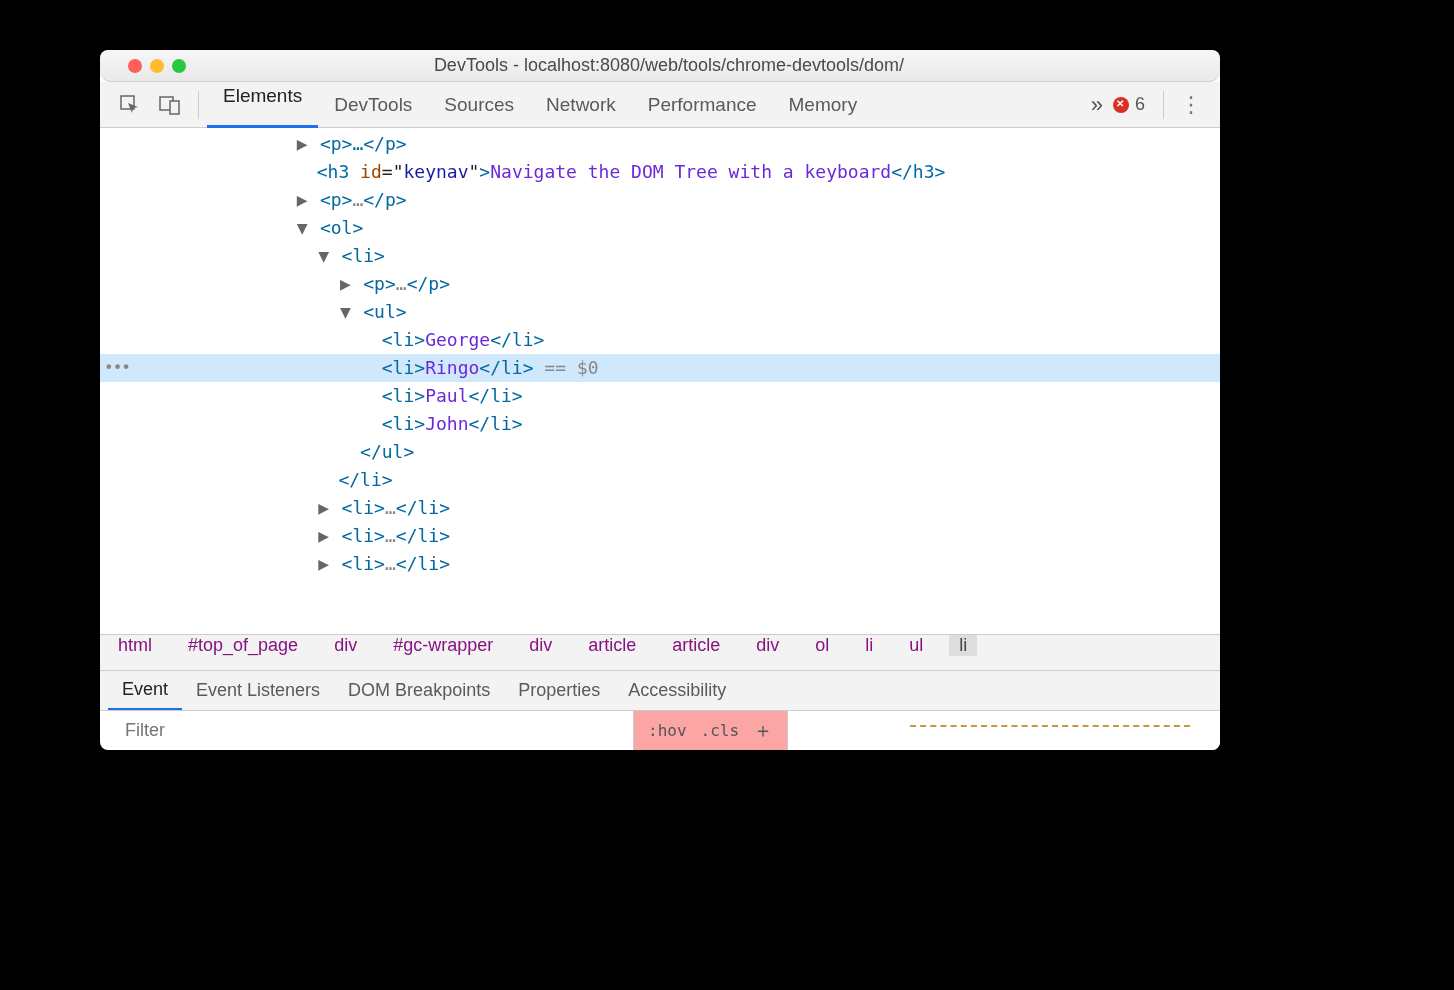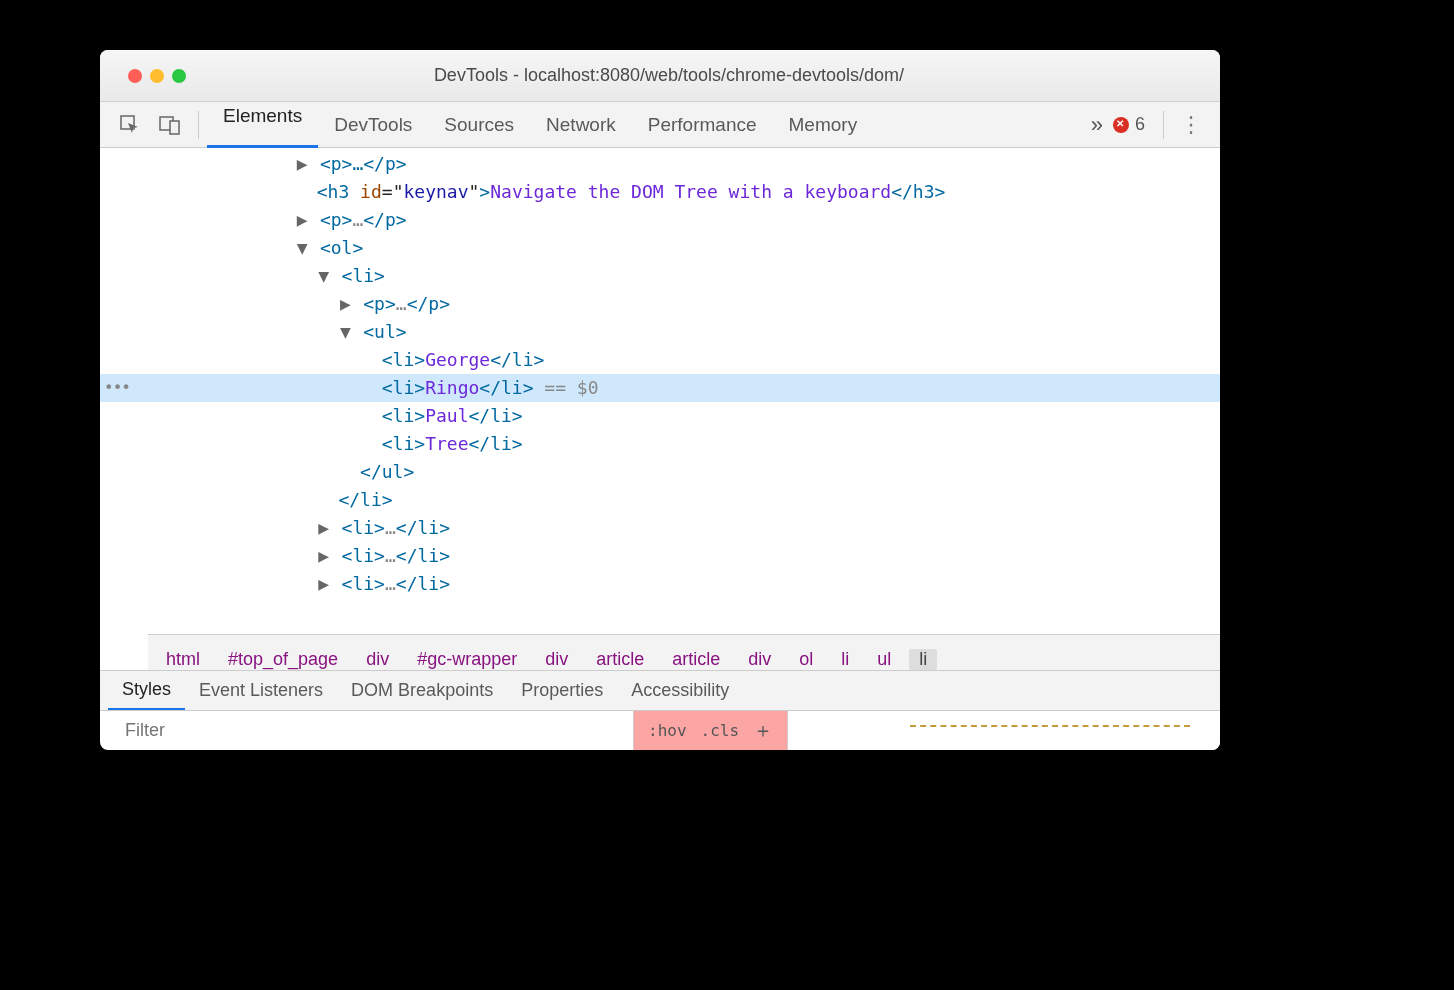--- a/index.html
+++ b/index.html
@@ -17,27 +17,28 @@
     width: 1120px;
     height: 700px;
     background: #fff;
     border-radius: 8px;
     box-shadow: 0 20px 60px rgba(0,0,0,0.6);
     overflow: hidden;
     display: flex;
     flex-direction: column;
   }
   .titlebar {
-    height: 52px;
+    height: 32px;
     background: linear-gradient(#f6f6f6,#e9e9e9);
     border-bottom: 1px solid #d0d0d0;
     display: flex;
     align-items: center;
     padding: 0 28px;
     flex-shrink: 0;
+    border-radius: 11px;
   }
   .traffic { display: flex; gap: 8px; margin-right: 20px; }
   .traffic span { width: 14px; height: 14px; border-radius: 50%; display: block; }
   .t-close { background: #ff5f57; }
   .t-min { background: #ffbd2e; }
   .t-max { background: #28c940; }
   .title { flex: 1; text-align: center; color: #4a4a4a; font-size: 18px; font-weight: 400; padding-right: 60px;}
   .toolbar {
     height: 46px;
     background: #f3f3f3;
@@ -83,28 +84,27 @@
   .gutter {
     position:absolute; left:4px; color:#888; font-size:16px; letter-spacing:-1px;
   }
   .dollar { color:#888; }
 
   .crumbs {
     height: 36px;
     background: #f3f3f3;
     border-top: 1px solid #ccc;
     display: flex;
-    align-items: flex-end;
+    align-items: flex-start;
     padding: 0 8px;
-    gap: 8px;
+    gap: 16px;
     font-size: 18px;
     color: #881280;
     flex-shrink:0;
     position: relative;
-    margin-left: 48px;
   }
   .crumbs .c { padding: 0 10px; cursor:default;}
   .crumbs .c.sel { background:#ddd; color:#444; border-radius: 2px;}
 
   .subtabs {
     height: 40px;
     background: #f3f3f3;
     border-top: 1px solid #ccc;
     display: flex;
     align-items: center;
@@ -198,21 +198,21 @@
 <div class="line">                  <span class="arrow">▶</span> <span class="tag">&lt;p&gt;…&lt;/p&gt;</span></div>
 <div class="line">                    <span class="tag">&lt;h3 </span><span class="attr">id</span><span>="</span><span class="attrval">keynav</span><span>"</span><span class="tag">&gt;</span><span class="txt">Navigate the DOM Tree with a keyboard</span><span class="tag">&lt;/h3&gt;</span></div>
 <div class="line">                  <span class="arrow">▶</span> <span class="tag">&lt;p&gt;</span><span class="ellip">…</span><span class="tag">&lt;/p&gt;</span></div>
 <div class="line">                  <span class="arrow">▼</span> <span class="tag">&lt;ol&gt;</span></div>
 <div class="line">                    <span class="arrow">▼</span> <span class="tag">&lt;li&gt;</span></div>
 <div class="line">                      <span class="arrow">▶</span> <span class="tag">&lt;p&gt;</span><span class="ellip">…</span><span class="tag">&lt;/p&gt;</span></div>
 <div class="line">                      <span class="arrow">▼</span> <span class="tag">&lt;ul&gt;</span></div>
 <div class="line">                          <span class="tag">&lt;li&gt;</span><span class="txt">George</span><span class="tag">&lt;/li&gt;</span></div>
 <div class="line selrow"><span class="gutter">•••</span>                          <span class="tag">&lt;li&gt;</span><span class="txt">Ringo</span><span class="tag">&lt;/li&gt;</span><span class="dollar"> == $0</span></div>
 <div class="line">                          <span class="tag">&lt;li&gt;</span><span class="txt">Paul</span><span class="tag">&lt;/li&gt;</span></div>
-<div class="line">                          <span class="tag">&lt;li&gt;</span><span class="txt">Tree</span><span class="tag">&lt;/li&gt;</span></div>
+<div class="line">                          <span class="tag">&lt;li&gt;</span><span class="txt">John</span><span class="tag">&lt;/li&gt;</span></div>
 <div class="line">                        <span class="tag">&lt;/ul&gt;</span></div>
 <div class="line">                      <span class="tag">&lt;/li&gt;</span></div>
 <div class="line">                    <span class="arrow">▶</span> <span class="tag">&lt;li&gt;</span><span class="ellip">…</span><span class="tag">&lt;/li&gt;</span></div>
 <div class="line">                    <span class="arrow">▶</span> <span class="tag">&lt;li&gt;</span><span class="ellip">…</span><span class="tag">&lt;/li&gt;</span></div>
 <div class="line">                    <span class="arrow">▶</span> <span class="tag">&lt;li&gt;</span><span class="ellip">…</span><span class="tag">&lt;/li&gt;</span></div>
     </div>
   </div>
 
   <div class="crumbs">
     <span class="c">html</span>
@@ -223,21 +223,21 @@
     <span class="c">article</span>
     <span class="c">article</span>
     <span class="c">div</span>
     <span class="c">ol</span>
     <span class="c">li</span>
     <span class="c">ul</span>
     <span class="c sel">li</span>
   </div>
 
   <div class="subtabs">
-    <span class="st active">Styles</span>
+    <span class="st active">Event</span>
     <span class="st">Event Listeners</span>
     <span class="st">DOM Breakpoints</span>
     <span class="st">Properties</span>
     <span class="st">Accessibility</span>
   </div>
 
   <div class="filterbar">
     <input type="text" placeholder="Filter" style="">
     <div class="tools">
       <span>:hov</span>

